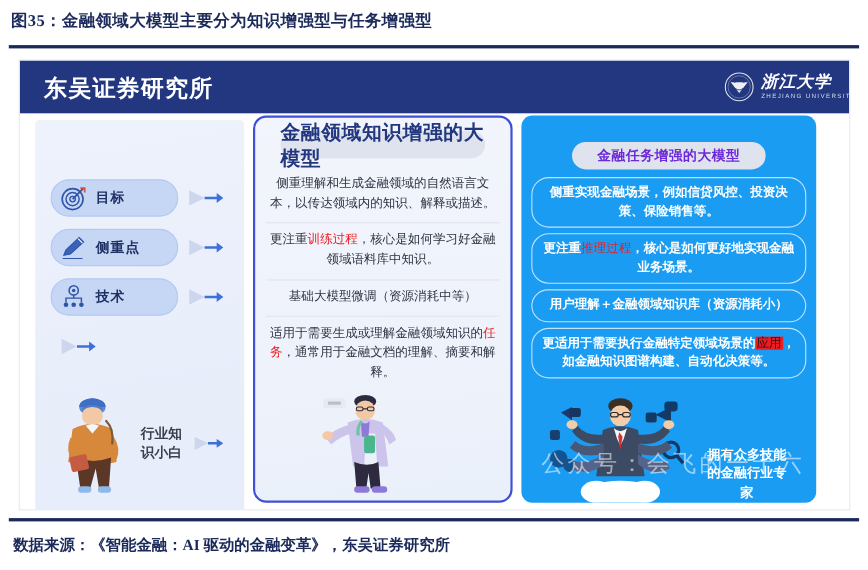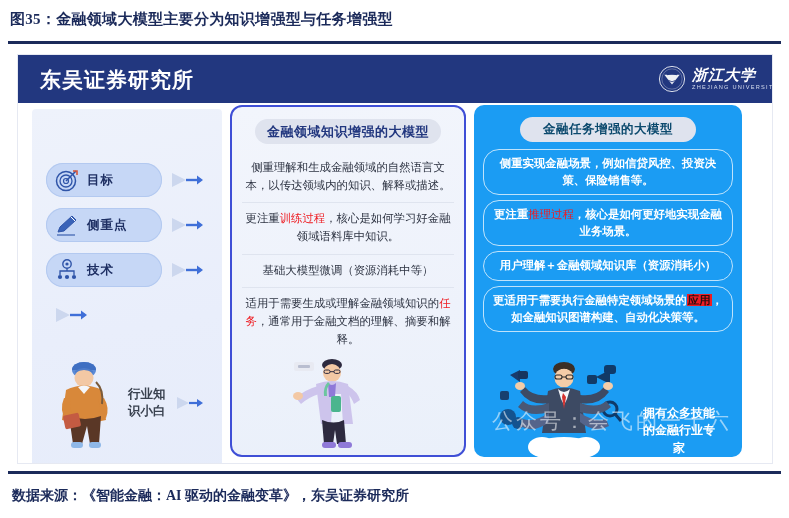--- a/index.html
+++ b/index.html
@@ -100,55 +100,55 @@
     background:linear-gradient(175deg,#f2f5fc 0%,#eef2fb 60%,#eaf0fa 100%);
     border:2px solid #3f4fd6;
     border-radius:12px;
     box-sizing:border-box;
     overflow:hidden;
   }
   .cap{
     margin:12px auto 0 auto; width:186px;height:25px;border-radius:13px;
     background:#dfe3ee;
     display:flex;align-items:center;justify-content:center;
-    font-size:13px;font-weight:bold;color:#22377f;letter-spacing:.5px;
+    font-size:18px;font-weight:bold;color:#22377f;letter-spacing:.5px;
   }
   .mid-rows{ margin:8px 10px 0 10px; }
   .mid-row{
     font-size:11.4px;color:#2d3342;line-height:1.55;text-align:center;
     padding:7px 2px 8px 2px;
   }
   .mid-row + .mid-row{ border-top:1px solid #dfe4ef; }
   .hl-red{ color:#ee1c22;font-weight:normal; }
   .hl-red-box{
-    color:#2d1111;font-weight:bold;background:#ee1c22;
+    color:#2d1111;font-weight:normal;background:#ee1c22;
     padding:0 1px;
   }
   .mid-illus{
     position:absolute; left:0; bottom:4px; width:232px;height:100px;
     display:flex;align-items:center;
   }
   .mid-illus .fig{ width:108px;height:98px;margin-left:44px;flex:0 0 108px;}
   .mid-illus .mtxt{
     font-size:12.5px;font-weight:bold;color:#39414f;line-height:1.4;
     width:70px;margin-left:4px;
   }
 
   
   .col-right{
     position:absolute; left:456px; top:2px; width:268px; height:352px;
     background:#1b9cf3;
     border-radius:10px;
     overflow:hidden;
   }
   .cap2{
-    margin:12px auto 0 auto; width:176px;height:25px;border-radius:13px;
+    margin:24px auto 0 auto; width:176px;height:25px;border-radius:13px;
     background:#dfe3ee;
     display:flex;align-items:center;justify-content:center;
-    font-size:12.5px;font-weight:bold;color:#0c4a6e;letter-spacing:.5px;
+    font-size:12.5px;font-weight:bold;color:#6d28d9;letter-spacing:.5px;
   }
   .r-rows{ margin:7px 9px 0 9px; }
   .r-box{
     border:1.3px solid #bfe3fb; border-radius:16px;
     padding:5px 8px; margin-bottom:5px;
     font-size:11.4px; color:#ffffff; font-weight:bold;
     line-height:1.5; text-align:center;
   }
   .r-illus{
     position:absolute; left:0; bottom:0; width:268px;height:104px;

